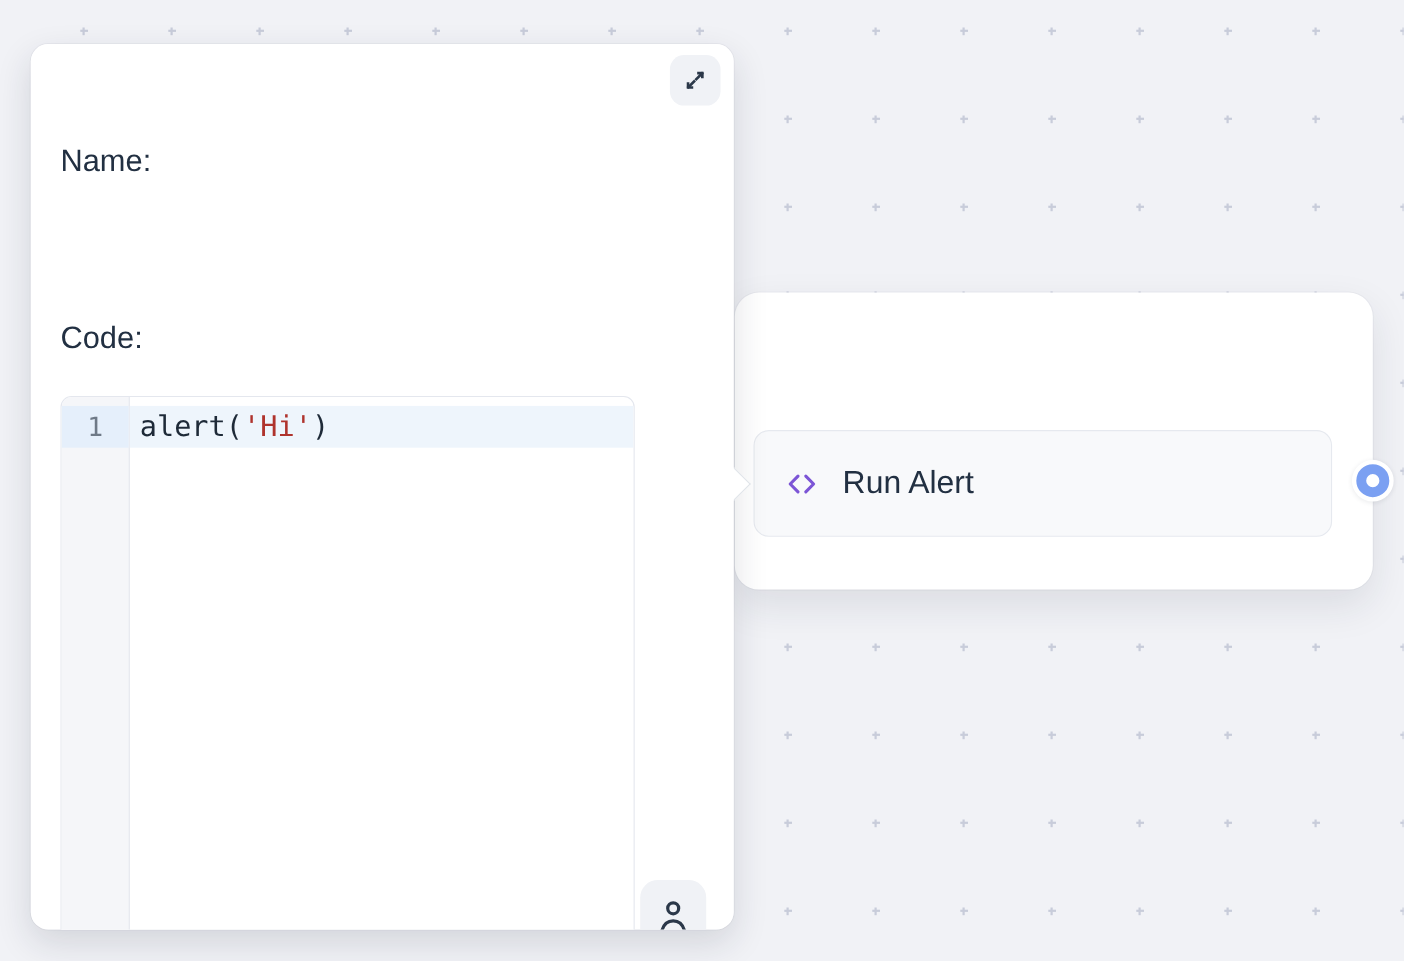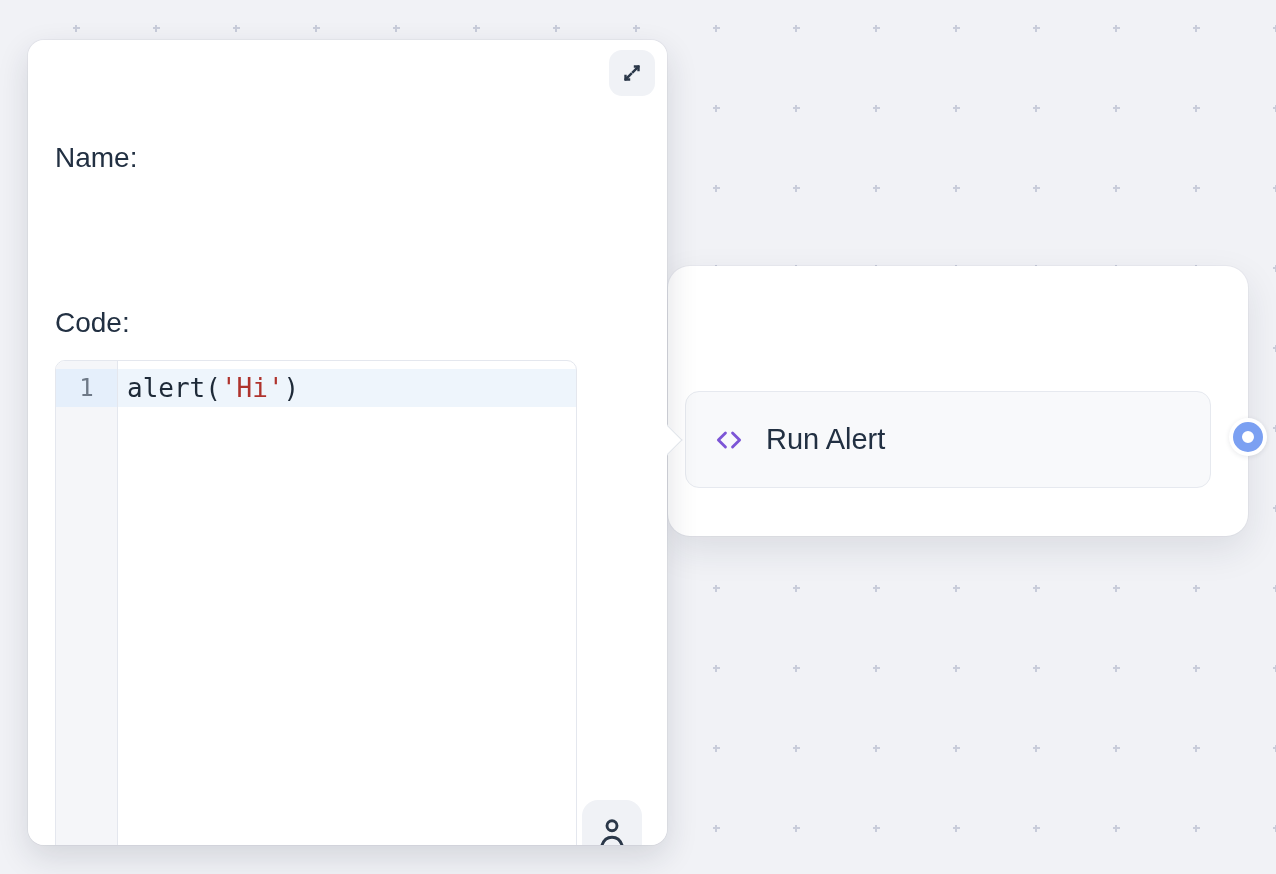--- a/index.html
+++ b/index.html
@@ -72,22 +72,22 @@
   .panel-clip{
     position:absolute;inset:0;border-radius:16px;background:#fff;overflow:hidden;
   }
   .icon-btn{
     position:absolute;border:none;background:var(--btn-bg);cursor:pointer;
     display:flex;align-items:center;justify-content:center;
   }
   .expand-btn{right:12px;top:10px;width:46px;height:46px;border-radius:13px;}
   .person-btn{right:25px;top:760px;width:60px;height:64px;border-radius:16px;align-items:flex-start;padding-top:14px;}
   .field-label{position:absolute;left:27px;font-size:28px;line-height:40px;color:var(--text);}
-  .name-label{top:98px;}
-  .code-label{top:263px;}
+  .name-label{top:86px;}
+  .code-label{top:247px;}
   .name-input{
     position:absolute;left:27px;top:146px;width:584px;height:76px;
     border:1.5px solid var(--border);border-radius:10px;background:#fff;
     font-family:inherit;font-size:28px;color:var(--text);padding:0 0 0 33px;outline:none;
   }
   .editor{
     position:absolute;left:27px;top:320px;width:522px;height:520px;
     border:1px solid var(--border);border-radius:10px 10px 0 0;
     background:#fff;display:flex;overflow:hidden;
     font-family:"DejaVu Sans Mono","Liberation Mono",monospace;font-size:26px;

